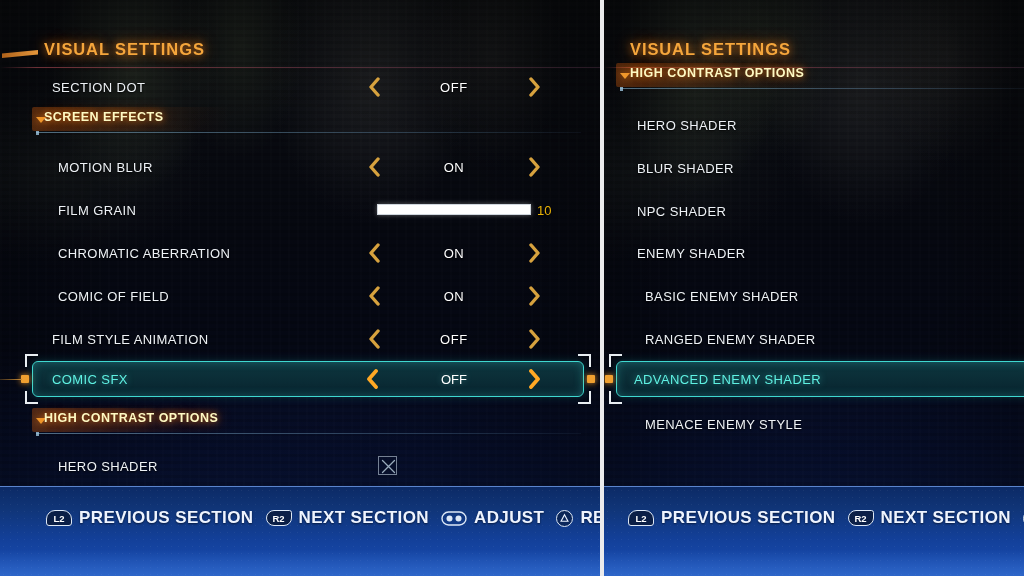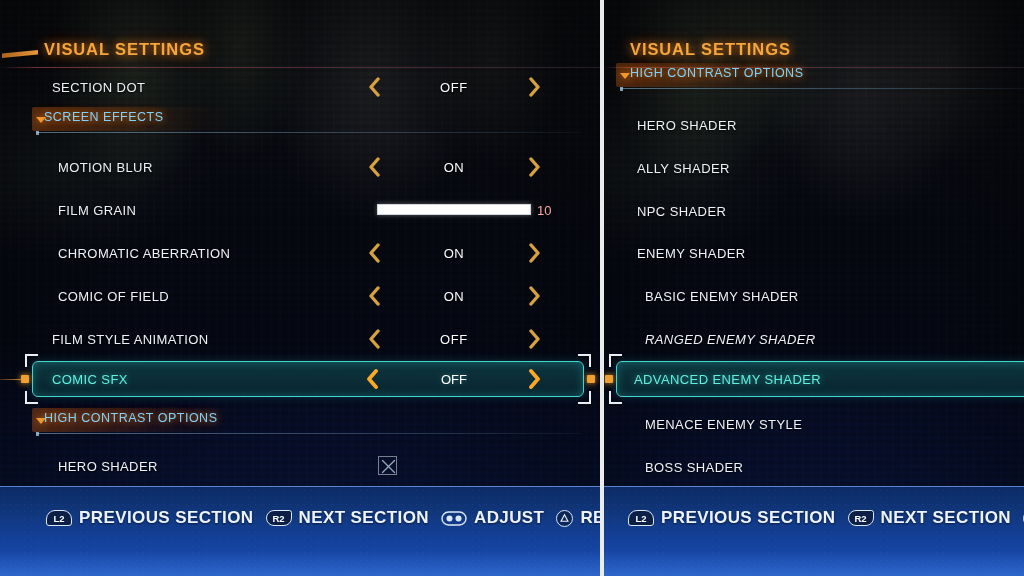--- a/index.html
+++ b/index.html
@@ -62,22 +62,22 @@
   .list { position:absolute; left:0; right:0; top:66px; bottom:78px; }
 
   .row { position:absolute; left:0; right:0; height:42px; display:flex; align-items:center; }
 
   .lbl { font-size:13px; color:#eef2f6; letter-spacing:.4px; white-space:nowrap;
          text-shadow:0 1px 2px rgba(0,0,0,.9); }
 
   
   .sec { position:absolute; left:0; right:0; height:26px; }
   .sec-txt{
-    position:absolute; top:0; font-size:12.5px; font-weight:normal; letter-spacing:.5px;
-    color:#7dd3fc; text-shadow:0 0 7px rgba(255,130,20,.8), 0 0 16px rgba(255,100,10,.4);
+    position:absolute; top:0; font-size:12.5px; font-weight:bold; letter-spacing:.5px;
+    color:#fef9c3; text-shadow:0 0 7px rgba(255,130,20,.8), 0 0 16px rgba(255,100,10,.4);
   }
   .sec-caret{
     position:absolute; top:7px; width:0;height:0;
     border-left:5px solid transparent; border-right:5px solid transparent;
     border-top:6px solid #f09a2e;
     filter:drop-shadow(0 0 4px rgba(255,140,30,.8));
   }
   .sec-glow{
     position:absolute; left:0; top:-3px; height:24px;
     background:linear-gradient(90deg, rgba(200,90,15,.38), rgba(150,60,10,.10) 65%, transparent);
@@ -95,21 +95,21 @@
   .arrow { position:absolute; font-size:0; width:14px; height:20px; }
   .arrow svg{ display:block; }
   .val { position:absolute; font-size:13px; color:#ffffff; letter-spacing:.6px;
          text-align:center; text-shadow:0 1px 2px rgba(0,0,0,.9); }
 
   
   .slider-track{
     position:absolute; height:11px; background:#ffffff;
     border:1px solid #cfd6dd; box-shadow:0 0 5px rgba(255,255,255,.35);
   }
-  .slider-num{ position:absolute; font-size:13px; color:#fca5a5; text-shadow:0 1px 2px #000; }
+  .slider-num{ position:absolute; font-size:13px; color:#eab308; text-shadow:0 1px 2px #000; }
 
   
   .chk{ position:absolute; width:19px; height:19px; border:1px solid rgba(185,200,215,.62); }
   .chk svg{ position:absolute; left:0; top:0; }
 
   
   .sel-wrap{ position:absolute; }
   .sel-body{
     position:absolute; inset:0;
     background:linear-gradient(180deg, rgba(14,58,66,.92), rgba(8,38,48,.92));
@@ -357,47 +357,44 @@
         <div class="sec" style="top: 0px;">
           <div class="sec-glow" style="left: 12px; width: 195px;"></div>
           <div class="sec-caret" style="left: 16px;"></div>
           <div class="sec-txt" style="left: 26px;">HIGH CONTRAST OPTIONS</div>
           <div class="sec-rule" style="left: 16px; width: 404px;"></div>
         </div>
         <div class="row" style="top: 38px;">
           <div class="lbl" style="position: absolute; left: 33px;">HERO SHADER</div>
         </div>
         <div class="row" style="top: 81px;">
-          <div class="lbl" style="position: absolute; left: 33px;">ALLY SHADER</div>
+          <div class="lbl" style="position: absolute; left: 33px;">BLUR SHADER</div>
         </div>
         <div class="row" style="top: 124px;">
           <div class="lbl" style="position: absolute; left: 33px;">NPC SHADER</div>
         </div>
         <div class="row" style="top: 166px;">
           <div class="lbl" style="position: absolute; left: 33px;">ENEMY SHADER</div>
         </div>
         <div class="row" style="top: 209px;">
           <div class="lbl" style="position: absolute; left: 41px;">BASIC ENEMY SHADER</div>
         </div>
         <div class="row" style="top: 252px;">
-          <div class="lbl" style="position: absolute; left: 41px; font-style: italic;">RANGED ENEMY SHADER</div>
+          <div class="lbl" style="position: absolute; left: 41px;">RANGED ENEMY SHADER</div>
         </div>
         <div class="sel-wrap" style="left: 12px; width: 418px; top: 295px; height: 36px;">
           <div class="sel-body"></div>
           <div class="brk tl"></div>
           <div class="brk bl"></div>
           <div class="nub l"></div>
           <div class="sel-lbl" style="left: 18px; top: 11px; text-align: right;">ADVANCED ENEMY SHADER</div>
         </div>
         <div class="row" style="top: 337px;">
           <div class="lbl" style="position: absolute; left: 41px;">MENACE ENEMY STYLE</div>
         </div>
-        <div class="row" style="top: 380px;">
-          <div class="lbl" style="position: absolute; left: 41px;">BOSS SHADER</div>
-        </div>
       </div>
 
     <div class="footer">
       <div class="hints" id="right-hints">
           <div class="hint">
             <span class="btn-tr">L2</span>
             <span class="txt">PREVIOUS SECTION</span>
           </div>
           <div class="hint">
             <span class="btn-tr r2">R2</span>

